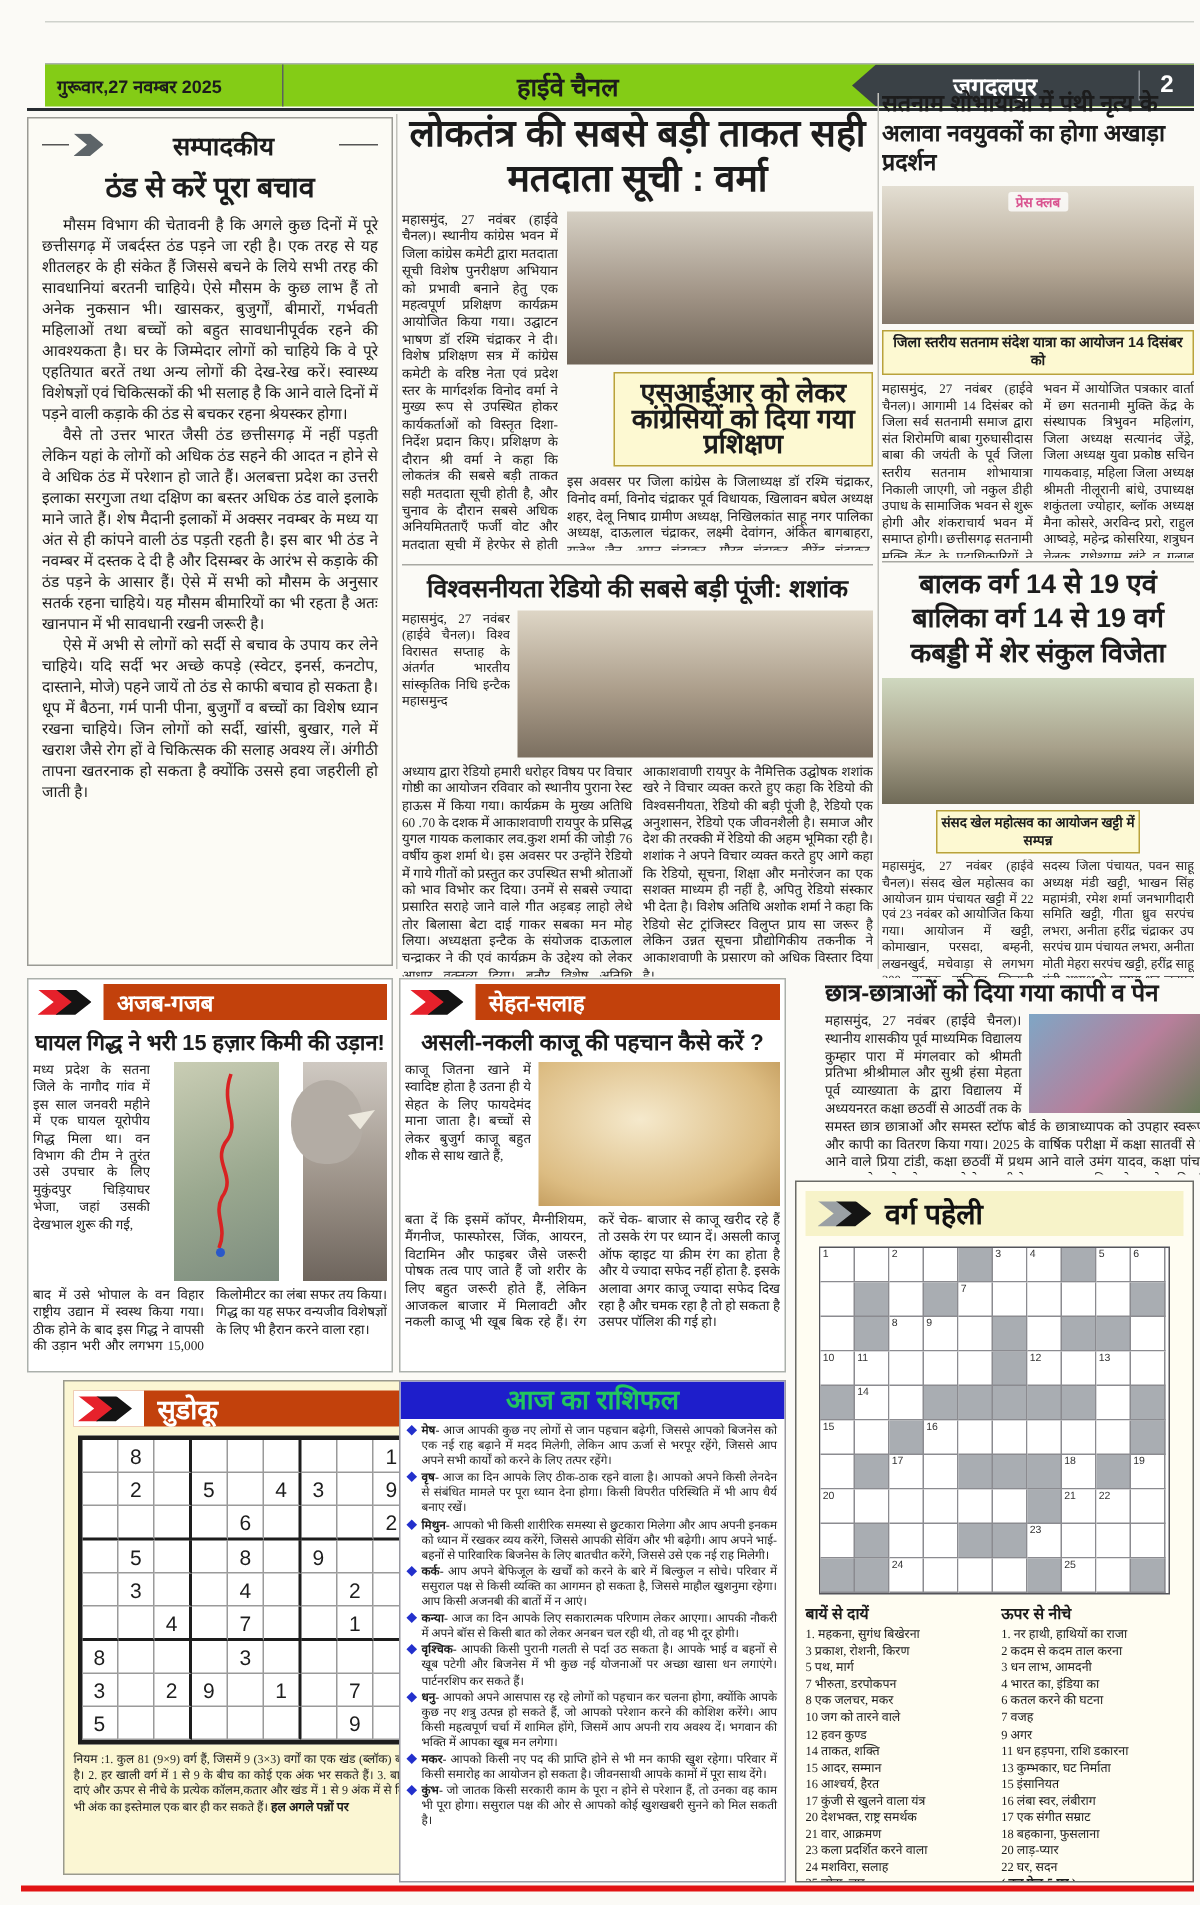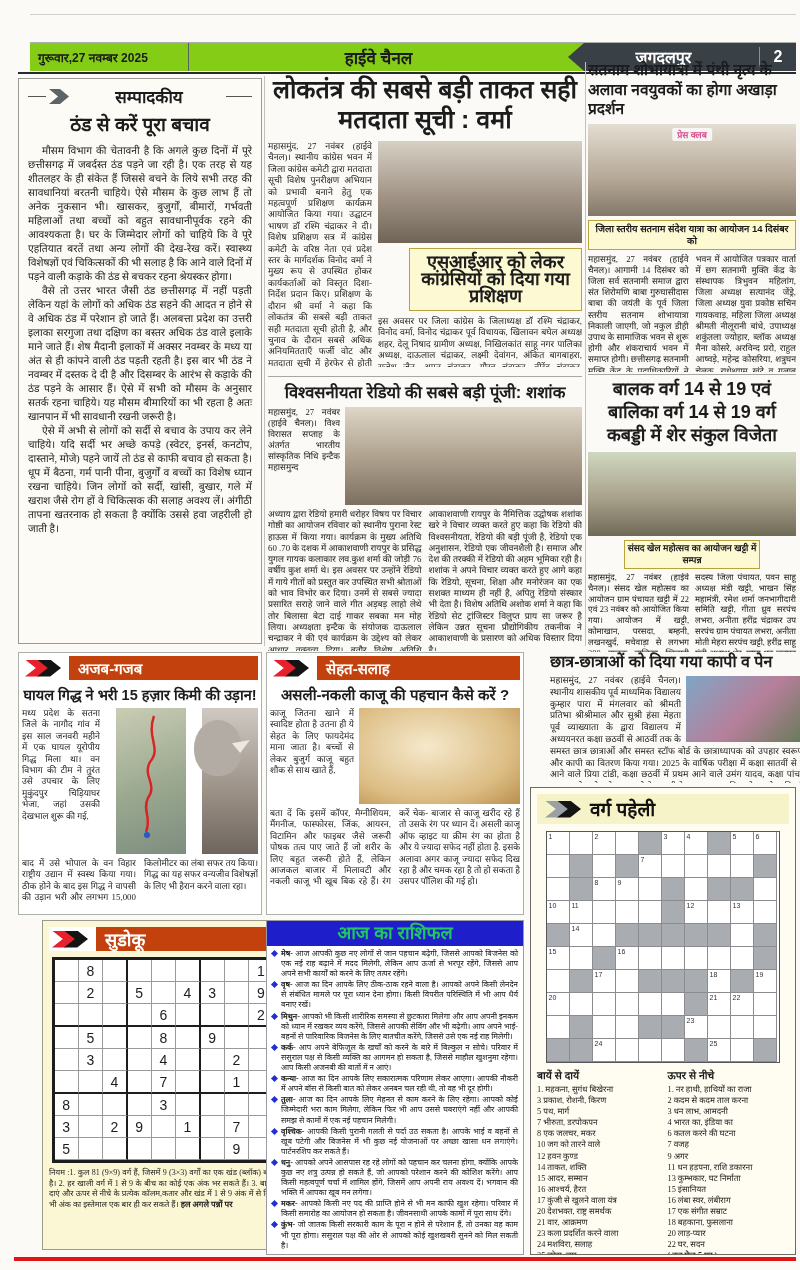--- a/index.html
+++ b/index.html
@@ -367,21 +367,20 @@
   </div>
 
   <div id="rashifal">
     <div class="rf-header">आज का राशिफल</div>
     <div class="rf-body" id="rf-body">
         <div class="rf-item"><span class="rf-bullet"></span><b class="rf-sign">मेष- </b><span class="rf-text">आज आपकी कुछ नए लोगों से जान पहचान बढ़ेगी, जिससे आपको बिजनेस को एक नई राह बढ़ाने में मदद मिलेगी, लेकिन आप ऊर्जा से भरपूर रहेंगे, जिससे आप अपने सभी कार्यों को करने के लिए तत्पर रहेंगे।</span></div>
         <div class="rf-item"><span class="rf-bullet"></span><b class="rf-sign">वृष- </b><span class="rf-text">आज का दिन आपके लिए ठीक-ठाक रहने वाला है। आपको अपने किसी लेनदेन से संबंधित मामले पर पूरा ध्यान देना होगा। किसी विपरीत परिस्थिति में भी आप धैर्य बनाए रखें।</span></div>
         <div class="rf-item"><span class="rf-bullet"></span><b class="rf-sign">मिथुन- </b><span class="rf-text">आपको भी किसी शारीरिक समस्या से छुटकारा मिलेगा और आप अपनी इनकम को ध्यान में रखकर व्यय करेंगे, जिससे आपकी सेविंग और भी बढ़ेगी। आप अपने भाई-बहनों से पारिवारिक बिजनेस के लिए बातचीत करेंगे, जिससे उसे एक नई राह मिलेगी।</span></div>
         <div class="rf-item"><span class="rf-bullet"></span><b class="rf-sign">कर्क- </b><span class="rf-text">आप अपने बेफिजूल के खर्चों को करने के बारे में बिल्कुल न सोचे। परिवार में ससुराल पक्ष से किसी व्यक्ति का आगमन हो सकता है, जिससे माहौल खुशनुमा रहेगा। आप किसी अजनबी की बातों में न आएं।</span></div>
         <div class="rf-item"><span class="rf-bullet"></span><b class="rf-sign">कन्या- </b><span class="rf-text">आज का दिन आपके लिए सकारात्मक परिणाम लेकर आएगा। आपकी नौकरी में अपने बॉस से किसी बात को लेकर अनबन चल रही थी, तो वह भी दूर होगी।</span></div>
-        <div class="rf-item"><span class="rf-bullet"></span><b class="rf-sign">तुला- </b><span class="rf-text">आज का दिन आपके लिए मेहनत से काम करने के लिए रहेगा। आपको कोई जिम्मेदारी भरा काम मिलेगा, लेकिन फिर भी आप उससे घबराएंगे नहीं और आपकी समझ से कामों में एक नई पहचान मिलेगी।</span></div>
         <div class="rf-item"><span class="rf-bullet"></span><b class="rf-sign">वृश्चिक- </b><span class="rf-text">आपकी किसी पुरानी गलती से पर्दा उठ सकता है। आपके भाई व बहनों से खूब पटेगी और बिजनेस में भी कुछ नई योजनाओं पर अच्छा खासा धन लगाएंगे। पार्टनरशिप कर सकते हैं।</span></div>
         <div class="rf-item"><span class="rf-bullet"></span><b class="rf-sign">धनु- </b><span class="rf-text">आपको अपने आसपास रह रहे लोगों को पहचान कर चलना होगा, क्योंकि आपके कुछ नए शत्रु उत्पन्न हो सकते हैं, जो आपको परेशान करने की कोशिश करेंगे। आप किसी महत्वपूर्ण चर्चा में शामिल होंगे, जिसमें आप अपनी राय अवश्य दें। भगवान की भक्ति में आपका खूब मन लगेगा।</span></div>
         <div class="rf-item"><span class="rf-bullet"></span><b class="rf-sign">मकर- </b><span class="rf-text">आपको किसी नए पद की प्राप्ति होने से भी मन काफी खुश रहेगा। परिवार में किसी समारोह का आयोजन हो सकता है। जीवनसाथी आपके कामों में पूरा साथ देंगे।</span></div>
         <div class="rf-item"><span class="rf-bullet"></span><b class="rf-sign">कुंभ- </b><span class="rf-text">जो जातक किसी सरकारी काम के पूरा न होने से परेशान हैं, तो उनका वह काम भी पूरा होगा। ससुराल पक्ष की ओर से आपको कोई खुशखबरी सुनने को मिल सकती है।</span></div>
       </div>
   </div>
 
   <div id="crossword-box">
     <div class="cw-banner">
       <i class="chev gry"></i>

